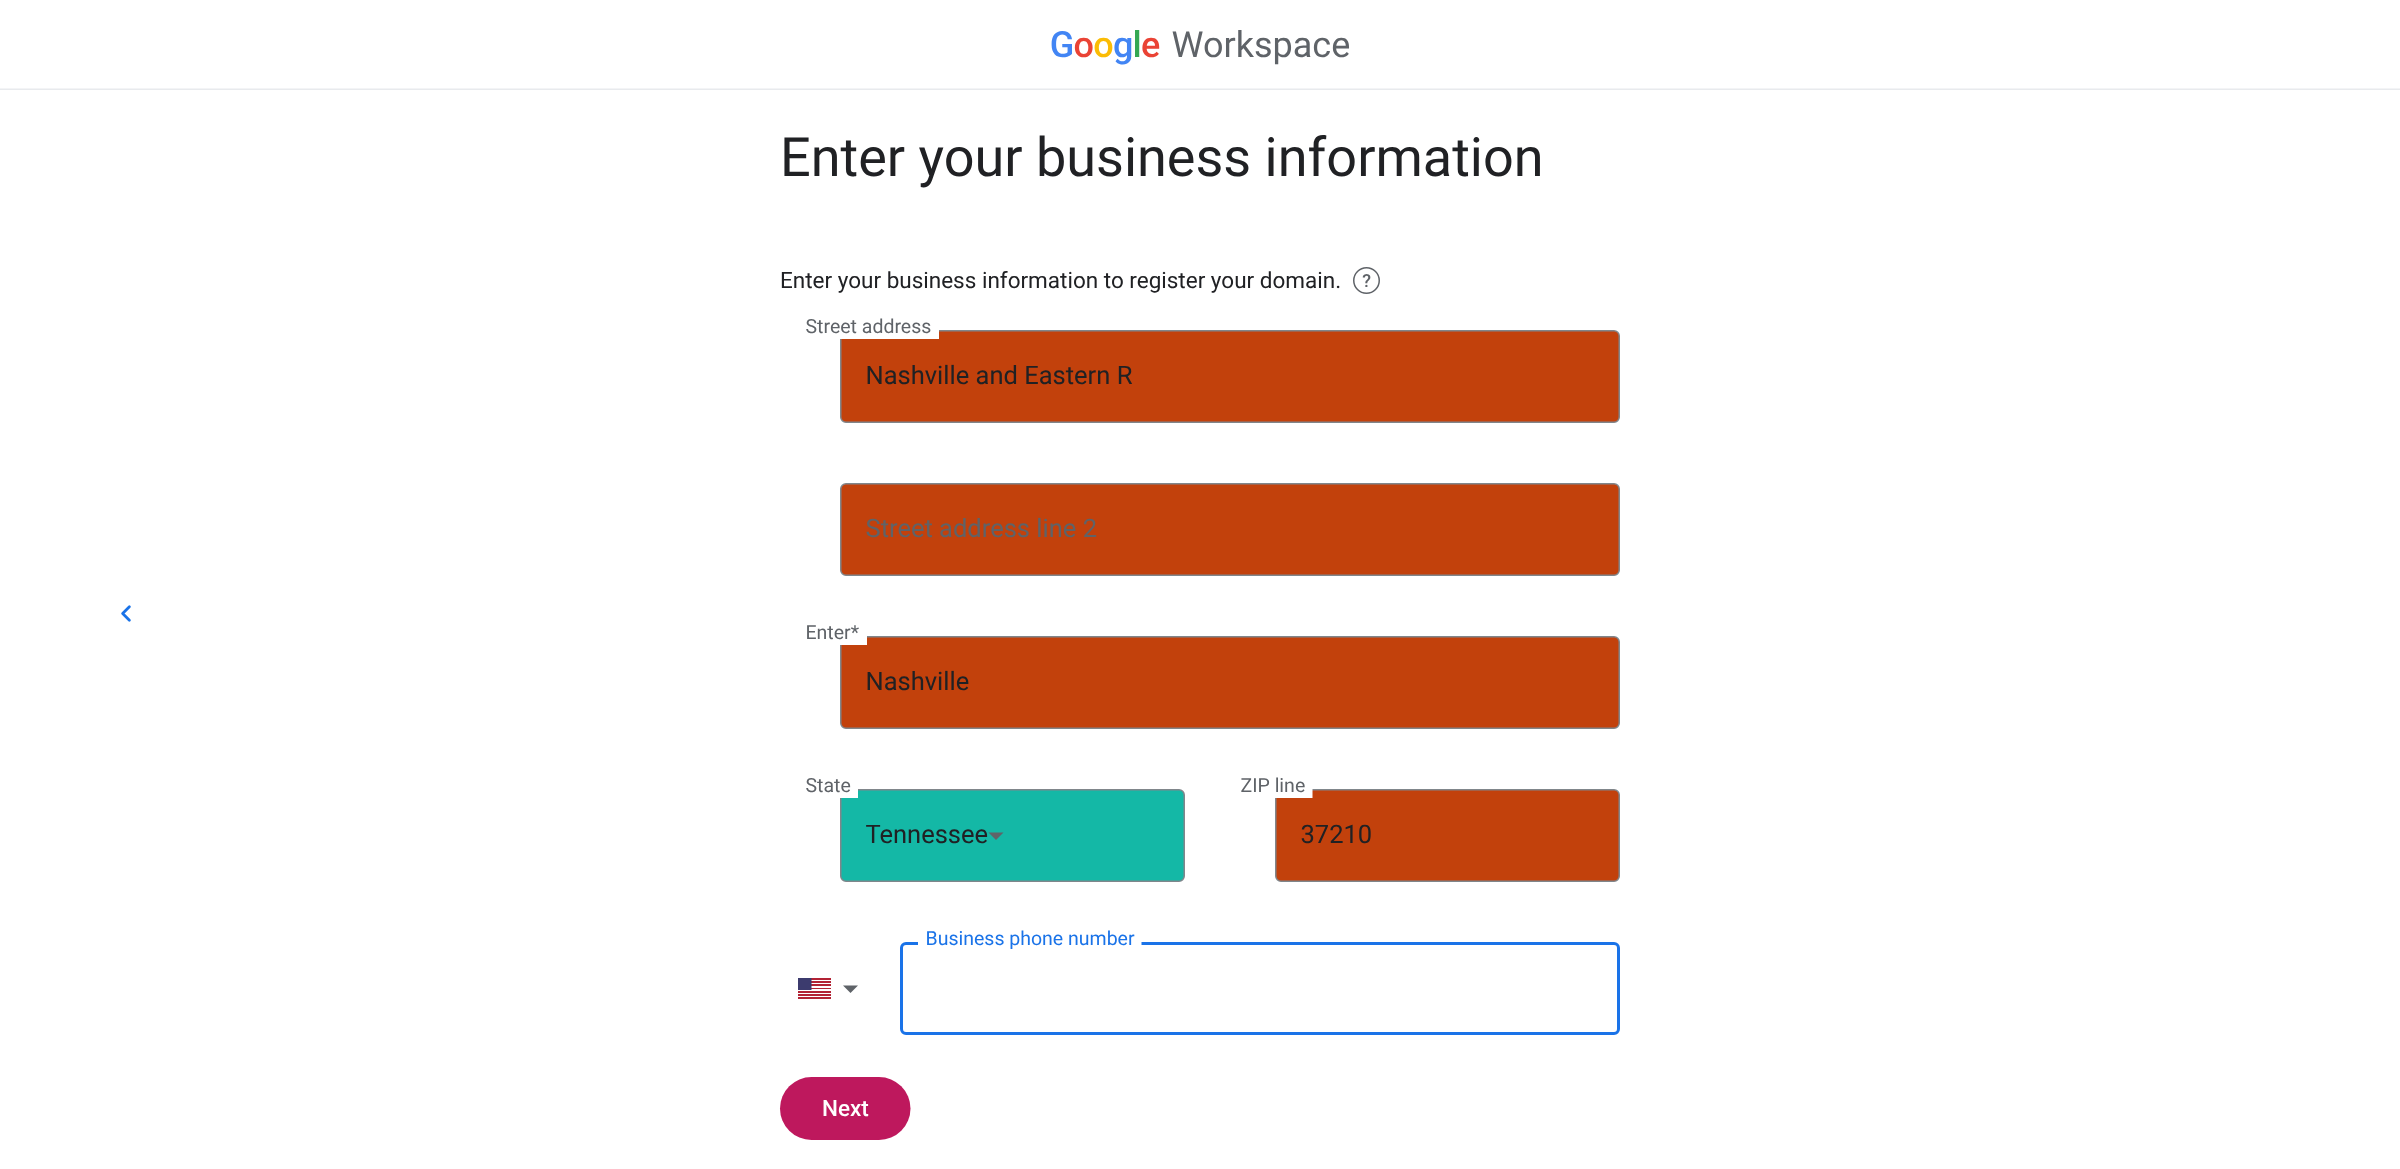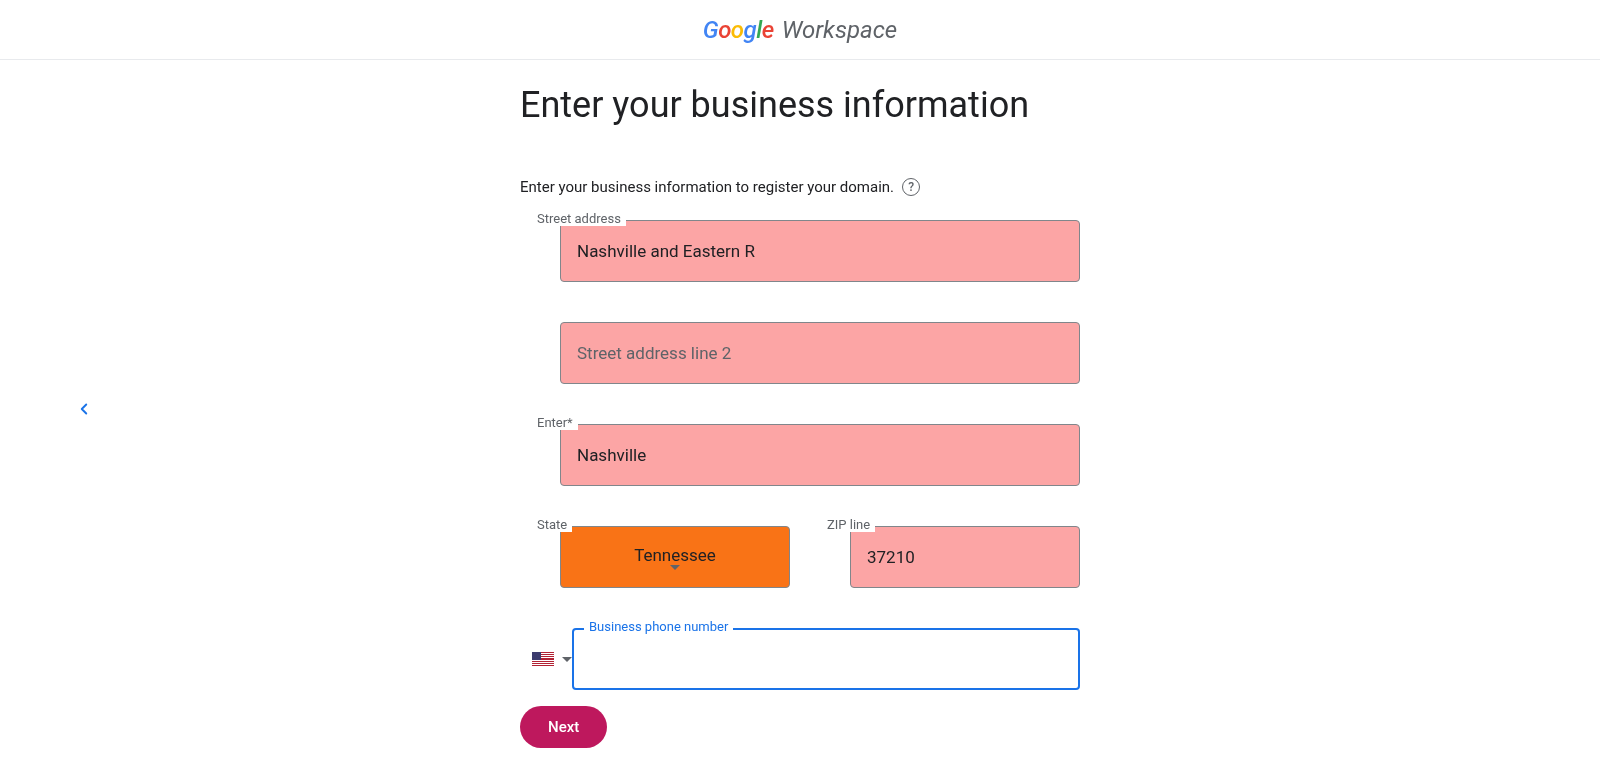--- a/index.html
+++ b/index.html
@@ -10,21 +10,20 @@
       width: 1600px;
       height: 779px;
       position: relative;
     }
     .header {
       height: 60px;
       border-bottom: 1px solid #e8eaed;
       display: flex;
       align-items: center;
       justify-content: center;
-      font-style: italic;
     }
     .logo {
       display: flex;
       align-items: baseline;
       gap: 4px;
       font-size: 24px;
     }
     .google-logo { font-weight: 500; letter-spacing: -0.5px; }
     .g-blue { color: #4285F4; }
     .g-red { color: #EA4335; }
@@ -73,21 +72,21 @@
     }
     .field-input {
       width: 100%;
       height: 62px;
       border: 1px solid #80868b;
       border-radius: 4px;
       padding: 0 16px;
       font-size: 17px;
       color: #202124;
       font-family: inherit;
-      background: #fca5a5;
+      background: #c2410c;
       outline: none;
     }
     .field-input::placeholder {
       color: #5f6368;
     }
     .field-label {
       position: absolute;
       top: -9px;
       left: 12px;
       background: #fff;
@@ -107,36 +106,36 @@
     .select-display {
       width: 100%;
       height: 62px;
       border: 1px solid #80868b;
       border-radius: 4px;
       padding: 0 16px;
       font-size: 17px;
       color: #202124;
       display: flex;
       align-items: center;
-      justify-content: center;
-      cursor: pointer;
-      background: #f97316;
-      flex-direction: column;
+      justify-content: flex-start;
+      cursor: pointer;
+      background: #14b8a6;
     }
     .dropdown-arrow {
       width: 0;
       height: 0;
       border-left: 5px solid transparent;
       border-right: 5px solid transparent;
       border-top: 5px solid #5f6368;
     }
     .phone-row {
       display: flex;
       align-items: center;
-      margin-bottom: 16px;
+      gap: 28px;
+      margin-bottom: 28px;
     }
     .country-select {
       display: flex;
       align-items: center;
       gap: 8px;
       cursor: pointer;
       padding-left: 12px;
     }
     .flag {
       width: 22px;

